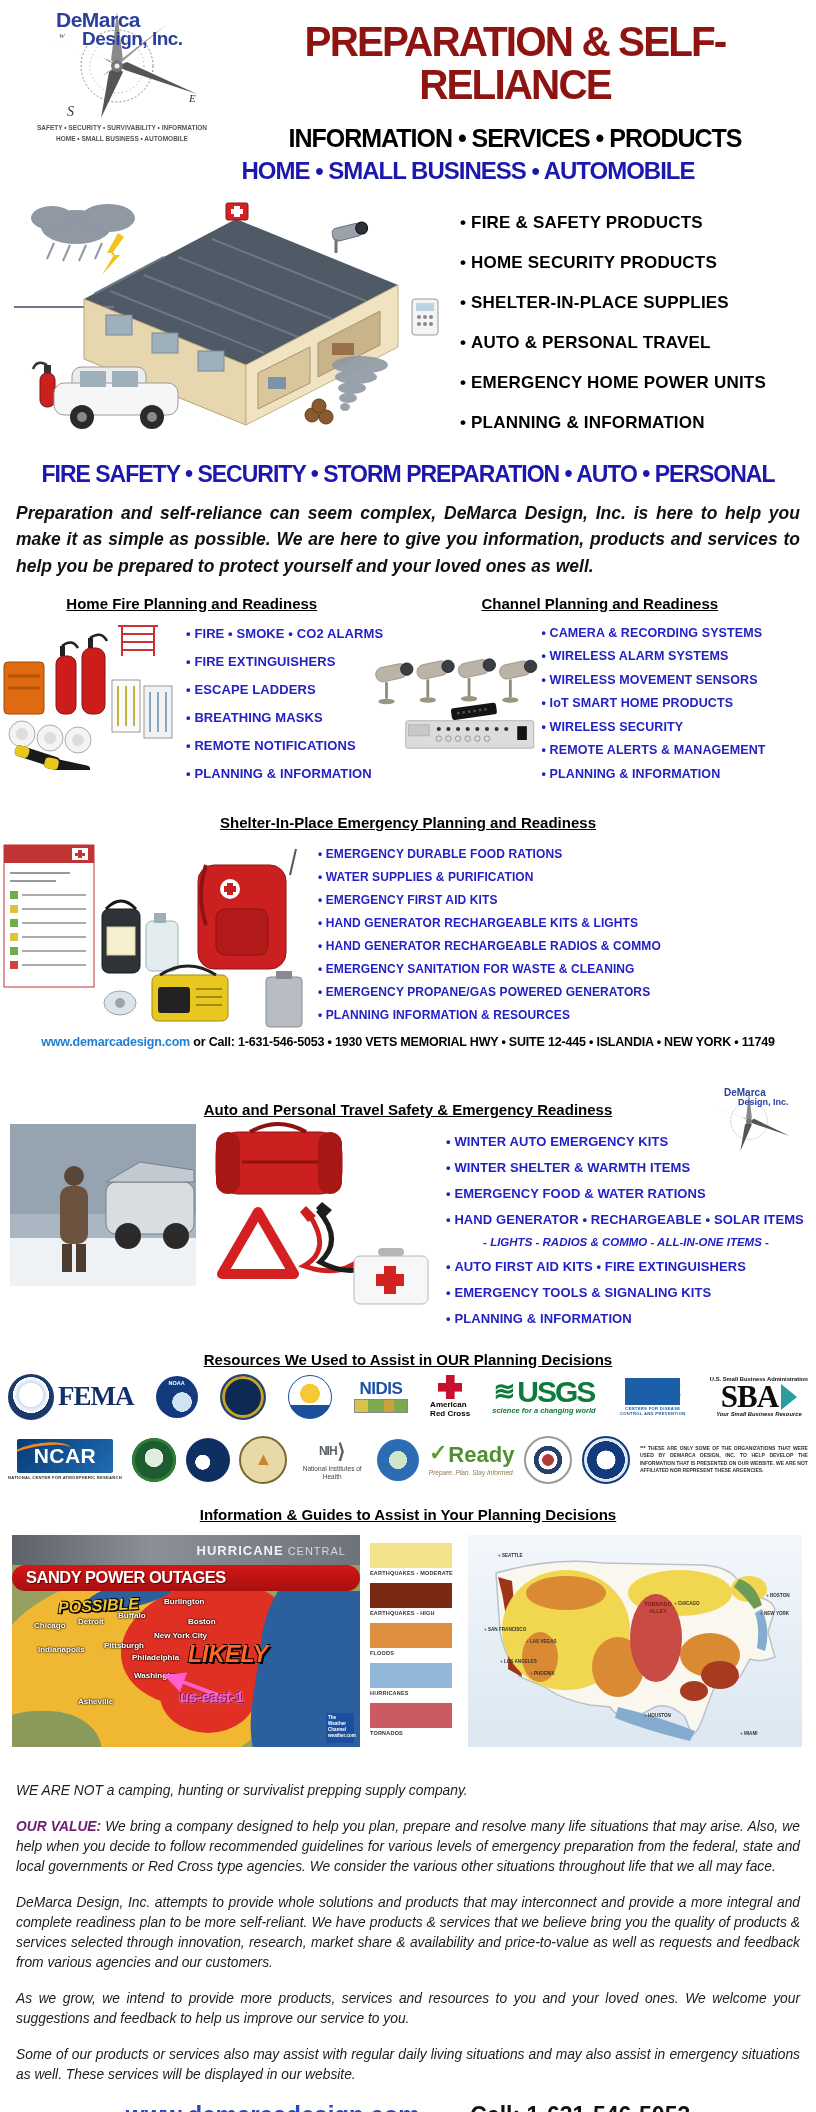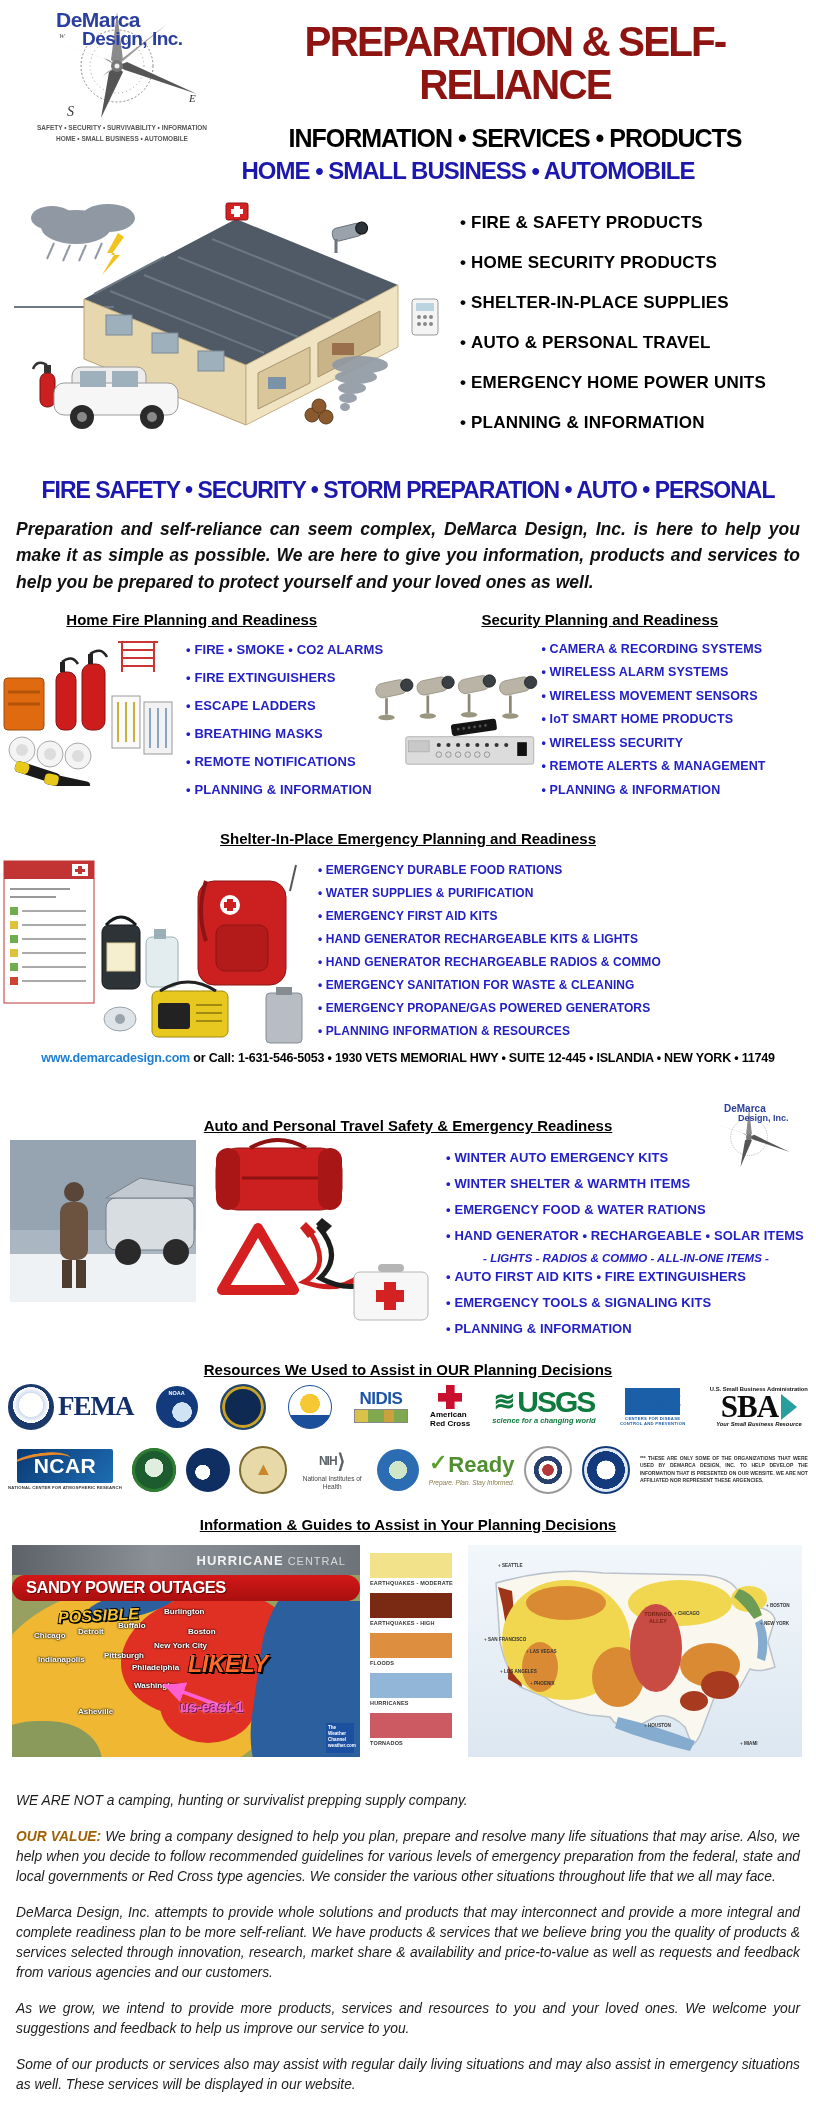--- a/index.html
+++ b/index.html
@@ -17,21 +17,21 @@
   .main-subtitle{margin-top:18px;font-size:25px;font-weight:900;color:#000;letter-spacing:-1px;}
   .categories{text-align:center;font-size:24px;font-weight:900;color:#1c18ae;letter-spacing:-1px;margin:4px 0 0 120px;}
 
   
   .hero{display:flex;padding:2px 10px 0 14px;}
   .house-art{width:432px;height:252px;flex:none;}
   .hero-bullets{flex:1;padding:26px 0 0 14px;}
   .hb{font-size:17px;font-weight:bold;margin-bottom:20px;letter-spacing:0.2px;}
   .hb::before{content:"•\00a0 ";}
 
-  .tagline{text-align:center;font-size:23px;font-weight:900;color:#1c18ae;letter-spacing:-1px;margin:24px 0 12px;}
+  .tagline{text-align:center;font-size:23px;font-weight:900;color:#1c18ae;letter-spacing:-1px;margin:8px 0 12px;}
   .intro{padding:0 16px;font-size:17.5px;line-height:1.5;font-weight:bold;font-style:italic;color:#101010;text-align:justify;}
 
   
   .sec-heading{font-size:15px;font-weight:bold;text-decoration:underline;text-align:center;}
   .twocol{display:flex;margin-top:16px;}
   .col-fire{width:47%;flex:none;}
   .col-sec{width:53%;flex:none;}
   .fire-row,.sec-row{display:flex;margin-top:6px;}
   .fire-art{width:186px;height:152px;flex:none;}
   .sec-art{width:172px;height:160px;flex:none;margin-left:-14px;}
@@ -53,21 +53,21 @@
   .spacer-lg{height:52px;}
 
   .auto-head{position:relative;}
   .mini-logo{position:absolute;right:14px;top:-14px;width:106px;text-align:center;}
   .mini-name1{position:absolute;left:28px;top:0;font-size:10px;font-weight:bold;color:#2a3f9f;}
   .mini-name2{position:absolute;left:42px;top:10px;font-size:9px;font-weight:bold;color:#2a3f9f;}
   .auto-row{display:flex;padding:0 10px;}
   .auto-art{width:436px;height:192px;flex:none;}
   .auto-bullets{flex:1;padding-top:16px;}
   .auto-bullets .bb{font-size:13px;margin-bottom:11px;}
-  .auto-sub{color:#2320c6;font-weight:bold;font-style:italic;font-size:11.5px;text-align:center;margin:-2px 0 5px 0;}
+  .auto-sub{color:#2320c6;font-weight:bold;font-style:italic;font-size:11.5px;text-align:center;margin:-2px 0 11px 0;}
 
   
   .resources{margin-top:14px;}
   .logo-row{display:flex;align-items:center;justify-content:space-between;padding:6px 8px 0 8px;}
   .lg{display:flex;flex-direction:column;align-items:center;justify-content:center;flex:none;}
   .seal{border-radius:50%;flex:none;}
   .fema-wrap{display:flex;align-items:center;gap:4px;}
   .fema-seal{width:40px;height:40px;border:3px solid #1b3a6b;background:radial-gradient(circle at 50% 45%,#ffffff 40%,#cfdcef 41%,#ffffff 60%,#1b3a6b 61%);}
   .fema-text{font-family:"Liberation Serif",serif;font-size:27px;font-weight:bold;color:#13306b;letter-spacing:-1px;}
   .noaa-seal{width:42px;height:42px;background:radial-gradient(circle at 62% 62%,#cfe3f5 26%,#123a7d 27%);position:relative;}
@@ -134,21 +134,21 @@
   .legend-swatch{width:82px;height:25px;}
   .legend-label{font-size:5.5px;font-weight:bold;color:#333;margin-top:2px;letter-spacing:0.2px;}
   .hazard-map{width:334px;height:212px;position:relative;flex:none;background:linear-gradient(180deg,#f2f7fb,#dce7f1);}
   .hz-city{position:absolute;font-size:4.6px;font-weight:bold;color:#333;white-space:nowrap;}
   .hz-city::before{content:"+ ";color:#555;}
   .tornado-alley{position:absolute;font-size:5.5px;font-weight:bold;color:#7a2212;text-align:center;line-height:1.3;width:44px;}
 
   
   .bottom-text{padding:34px 16px 0 16px;font-size:13.8px;font-style:italic;line-height:1.45;color:#1c1c1c;text-align:justify;}
   .bottom-text p{margin:0 0 16px 0;}
-  .value-label{color:#a16207;font-weight:bold;}
+  .value-label{color:#701a75;font-weight:bold;}
 
   
   .footer{margin-top:6px;text-align:center;}
   .footer-line1{display:flex;justify-content:center;align-items:baseline;gap:20px;}
   .footer-url{font-size:24px;font-weight:bold;color:#2846c8;cursor:pointer;}
   .footer-or{font-size:12px;font-style:italic;color:#222;}
   .footer-call{font-size:23px;font-weight:900;color:#111;}
 </style>
 </head>
 <body>
@@ -338,21 +338,21 @@
         <div class="bb">FIRE • SMOKE • CO2 ALARMS</div>
             <div class="bb">FIRE EXTINGUISHERS</div>
             <div class="bb">ESCAPE LADDERS</div>
             <div class="bb">BREATHING MASKS</div>
             <div class="bb">REMOTE NOTIFICATIONS</div>
             <div class="bb">PLANNING &amp; INFORMATION</div>
           </div>
       </div>
     </div>
     <div class="col-sec">
-      <div class="sec-heading">Security Planning and Readiness</div>
+      <div class="sec-heading">Channel Planning and Readiness</div>
       <div class="sec-row">
         <svg class="sec-art" viewBox="0 0 250 170">
           <g>
             <g transform="rotate(-12 30 48)">
               <rect x="8" y="38" width="46" height="21" rx="10" fill="#b9b4a6" stroke="#8d8878"></rect>
               <circle cx="54" cy="48" r="9" fill="#3a3f44" stroke="#14181c"></circle>
             </g>
             <line x1="24" y1="62" x2="24" y2="86" stroke="#8d8878" stroke-width="4"></line>
             <ellipse cx="24" cy="90" rx="12" ry="4" fill="#9a957f"></ellipse>
           </g>

